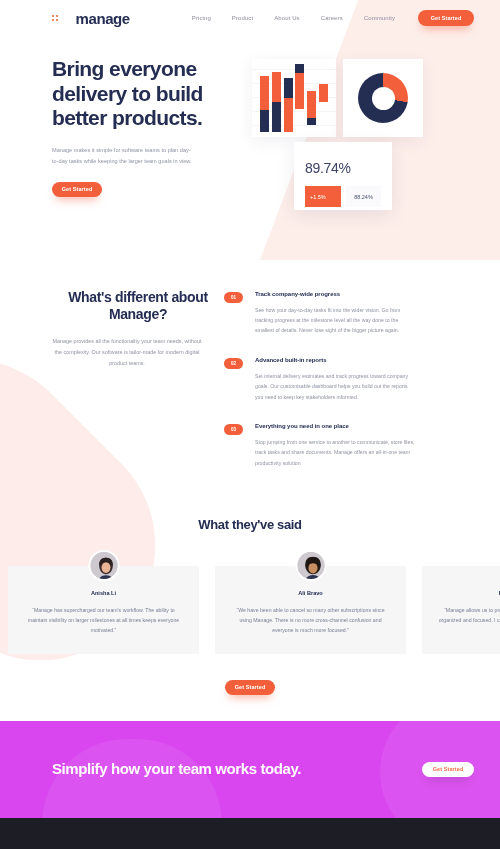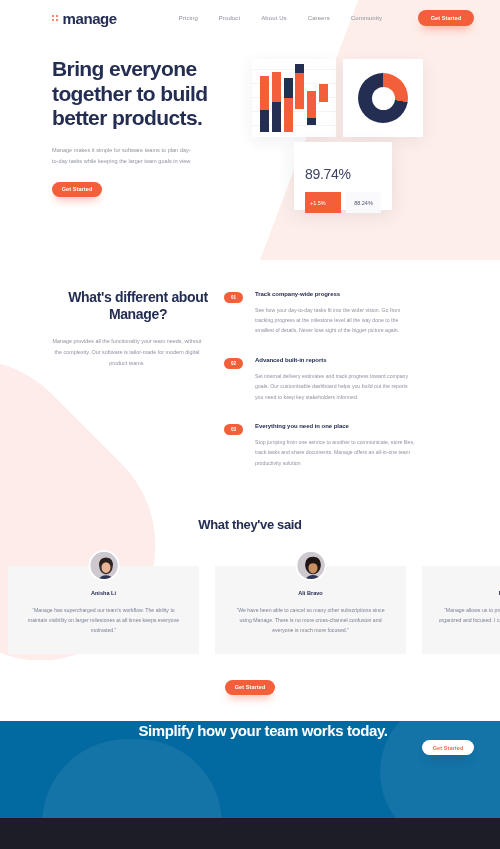--- a/index.html
+++ b/index.html
@@ -35,21 +35,21 @@
     transform: rotate(-45deg);
     z-index:0;
   }
 
   
   .header{
     position:relative; z-index:5;
     height:36px; display:flex; align-items:center;
     padding:0 26px 0 52px;
   }
-  .logo{ display:flex; align-items:center; gap:5px;justify-content:flex-end; }
+  .logo{ display:flex; align-items:center; gap:18px;justify-content:flex-end; }
   .logo-dots{ display:grid; grid-template-columns:2px 2px; grid-gap:1.5px; }
   .logo-dots i{ width:2px; height:2px; background:#f25f3a; border-radius:50%; display:block; }
   .logo-text{ font-size:15px; font-weight:700; color:#242d52; letter-spacing:-0.4px; }
 
   .nav{ display:flex; gap:21px; margin-left:62px; }
   .nav a{ font-size:6px; color:#8d8e9c; text-decoration:none; letter-spacing:0.1px; }
 
   .btn{
     display:inline-flex; align-items:center; justify-content:center;
     background:#f25f3a; color:#fff; border:none; border-radius:999px;
@@ -93,21 +93,21 @@
   .donut{
     width:50px; height:50px; border-radius:50%;
     background: conic-gradient(#f25f3a 0deg 100deg, #242d52 100deg 360deg);
     display:flex; align-items:center; justify-content:center;
   }
   .donut::after{ content:""; width:23px; height:23px; border-radius:50%; background:#fff; display:block; }
 
   .stat-card{
     position:absolute; left:47px; top:90px; width:98px; height:68px;
     background:#fff; box-shadow:0 5px 18px rgba(36,45,82,0.09);
-    padding:24px 11px;
+    padding:18px 11px;
   }
   .stat-big{ font-size:14px; color:#3c4264; letter-spacing:-0.3px; }
   .stat-row{ display:flex; gap:5px; margin-top:10px; }
   .stat-chip{
     width:42px; height:21px; background:#f25f3a; color:#fff;
     font-size:5.5px; display:flex; align-items:center; padding-left:5px;
   }
   .stat-chip2{
     width:42px; height:21px; background:#fafafc; color:#4c5270;
     font-size:5.5px; display:flex; align-items:center; justify-content:center;
@@ -143,22 +143,22 @@
     background:#c9c4cd; border:2px solid #fff;
   }
   .tst-name{ font-size:5.6px; font-weight:700; color:#242d52; }
   .tst-quote{ margin-top:9px; font-size:5.2px; line-height:1.95; color:#7b7f95; }
   .cta-mid{ margin-top:26px; display:flex; justify-content:center; }
   .btn-mid{ width:50px; height:15px; }
 
   
   .cta{
     position:relative; z-index:3; margin-top:26px; height:97px;
-    background:#0369a1; overflow:hidden;
-    display:flex; align-items:center; padding:0 26px 0 52px;flex-direction:column;
+    background:#d946ef; overflow:hidden;
+    display:flex; align-items:center; padding:0 26px 0 52px;
   }
   .cta::before{
     content:""; position:absolute; left:42px; top:18px;
     width:180px; height:170px; border-radius:999px;
     background:rgba(255,255,255,0.07);
   }
   .cta::after{
     content:""; position:absolute; right:-30px; top:-24px;
     width:150px; height:150px; border-radius:999px;
     background:rgba(255,255,255,0.07);
@@ -200,21 +200,21 @@
       <a href="#">Product</a>
       <a href="#">About Us</a>
       <a href="#">Careers</a>
       <a href="#">Community</a>
     </nav>
     <button class="btn btn-hdr">Get Started</button>
   </div>
 
   <div class="hero">
     <div class="hero-left">
-      <h1 class="hero-title">Bring everyone together to build better products.</h1>
+      <h1 class="hero-title">Bring everyone delivery to build better products.</h1>
       <p class="hero-sub">Manage makes it simple for software teams to plan day-to-day tasks while keeping the larger team goals in view.</p>
       <button class="btn btn-hero">Get Started</button>
     </div>
 
     <div class="hero-right">
 
       <div class="chart-bars card">
         <div class="gridlines">
           <span style="top:10px"></span>
             <span style="top:24px"></span>

